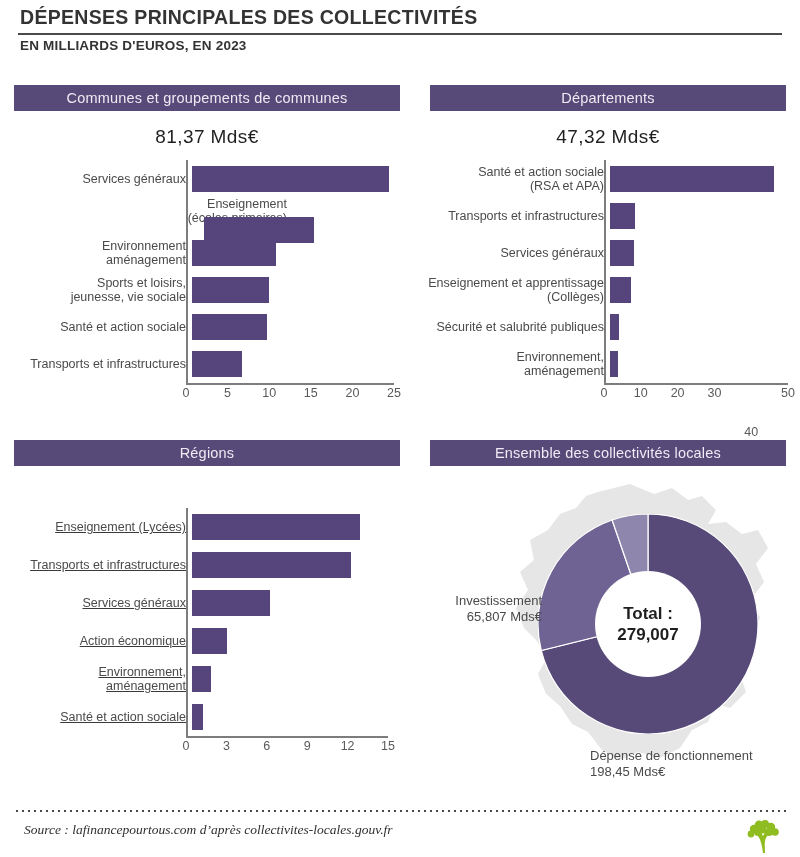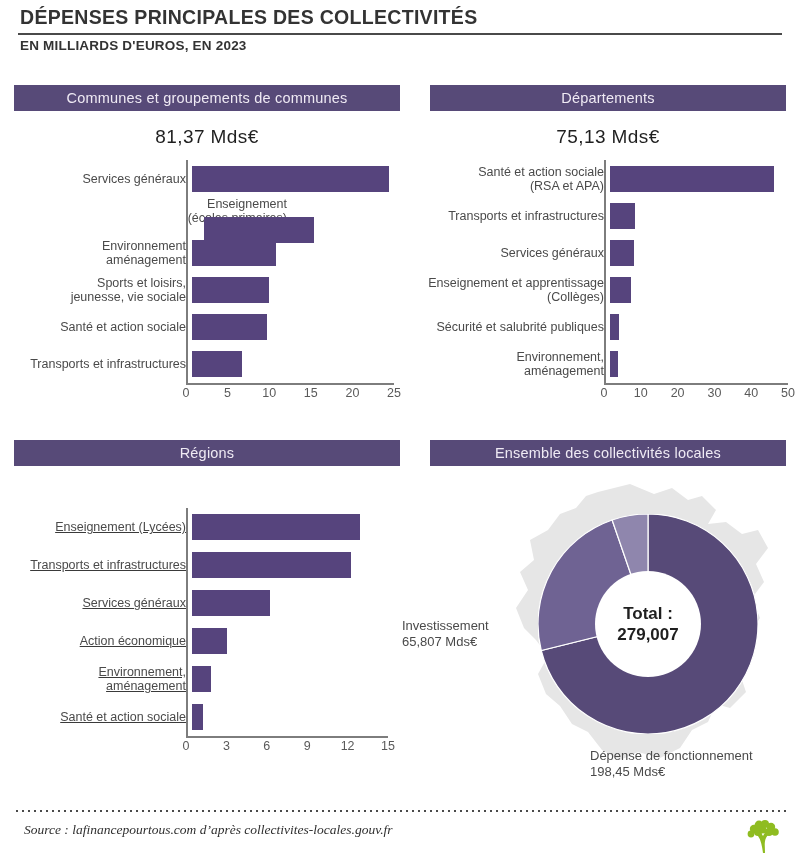--- a/index.html
+++ b/index.html
@@ -77,21 +77,21 @@
   #donut-wrap{position:absolute;left:108px;top:44px;width:220px;height:220px;}
   .donut-center-text{
     position:absolute;left:0;right:0;top:50%;transform:translateY(-50%);
     text-align:center;font-size:17px;color:#1f1f1f;line-height:21px;font-weight:bold;
   }
   .donut-label{
     position:absolute;font-size:13px;color:#4a4a4a;line-height:16px;
     white-space:pre-line;
   }
   #lbl-remboursements{left:-28px;top:62px;width:140px;text-align:right;}
-  #lbl-investissement{left:-28px;top:148px;width:140px;text-align:left;}
+  #lbl-investissement{left:-28px;top:123px;width:140px;text-align:right;}
   #lbl-fonctionnement{left:160px;top:278px;width:210px;text-align:left;}
 
   
   .foot-dots{
     position:absolute;left:14px;top:810px;width:772px;height:2px;
     background-image:radial-gradient(circle,#4a4a4a 0.9px,transparent 1.1px);
     background-size:6px 2px;background-repeat:repeat-x;
   }
   .foot-src{
     position:absolute;left:24px;top:822px;font-size:13.5px;
@@ -107,21 +107,21 @@
   <div class="title-main">DÉPENSES PRINCIPALES DES COLLECTIVITÉS</div>
   <div class="title-rule"></div>
   <div class="title-sub">EN MILLIARDS D'EUROS, EN 2023</div>
 
   <div class="panel-head" id="head-communes">Communes et groupements de communes</div>
   <div class="panel-head" id="head-departements">Départements</div>
   <div class="panel-head" id="head-regions">Régions</div>
   <div class="panel-head" id="head-ensemble">Ensemble des collectivités locales</div>
 
   <div class="panel-total" id="total-communes">81,37 Mds€</div>
-  <div class="panel-total" id="total-departements">75,13 Mds€</div>
+  <div class="panel-total" id="total-departements">47,32 Mds€</div>
 
   <div class="barchart" id="chart-communes" style="left:14px;top:160px;width:380px;height:245px;">
       <div class="bc-rows" style="height: 223px;">
         <div class="bc-row" style="height: 37.1667px;">
           <div class="bc-label" style="width: 172px;">Services généraux</div>
           <div class="bc-track">
             <div class="bc-bar" style="width: 197.184px; height: 26px; background: rgb(86, 68, 125);"></div>
           </div>
         </div>
         <div class="bc-row" style="height: 37.1667px; flex-direction: column;">
@@ -212,21 +212,21 @@
           </div>
         </div>
       </div>
       <div class="bc-axisline bc-axis-v" style="left: 192px; top: 0px; height: 223px;"></div>
       <div class="bc-axisline bc-axis-h" style="left: 192px; top: 223px; width: 184px;"></div>
       <div class="bc-ticks" style="left: 192px; top: 226px; width: 184px;">
         <span class="bc-tick" style="left: 0px;">0</span>
         <span class="bc-tick" style="left: 36.8px;">10</span>
         <span class="bc-tick" style="left: 73.6px;">20</span>
         <span class="bc-tick" style="left: 110.4px;">30</span>
-        <span class="bc-tick" style="left: 147.2px;">40</span>
+        <span class="bc-tick" style="left: 147.2px; margin-top: 39px;">40</span>
         <span class="bc-tick" style="left: 184px;">50</span>
       </div>
     </div>
 
   <div class="barchart" id="chart-regions" style="left:8px;top:508px;width:380px;height:250px;text-decoration:underline;">
       <div class="bc-rows" style="height: 228px;">
         <div class="bc-row" style="height: 38px;">
           <div class="bc-label" style="width: 178px;">Enseignement (Lycées)</div>
           <div class="bc-track">
             <div class="bc-bar" style="width: 168.333px; height: 26px; background: rgb(86, 68, 125);"></div>

